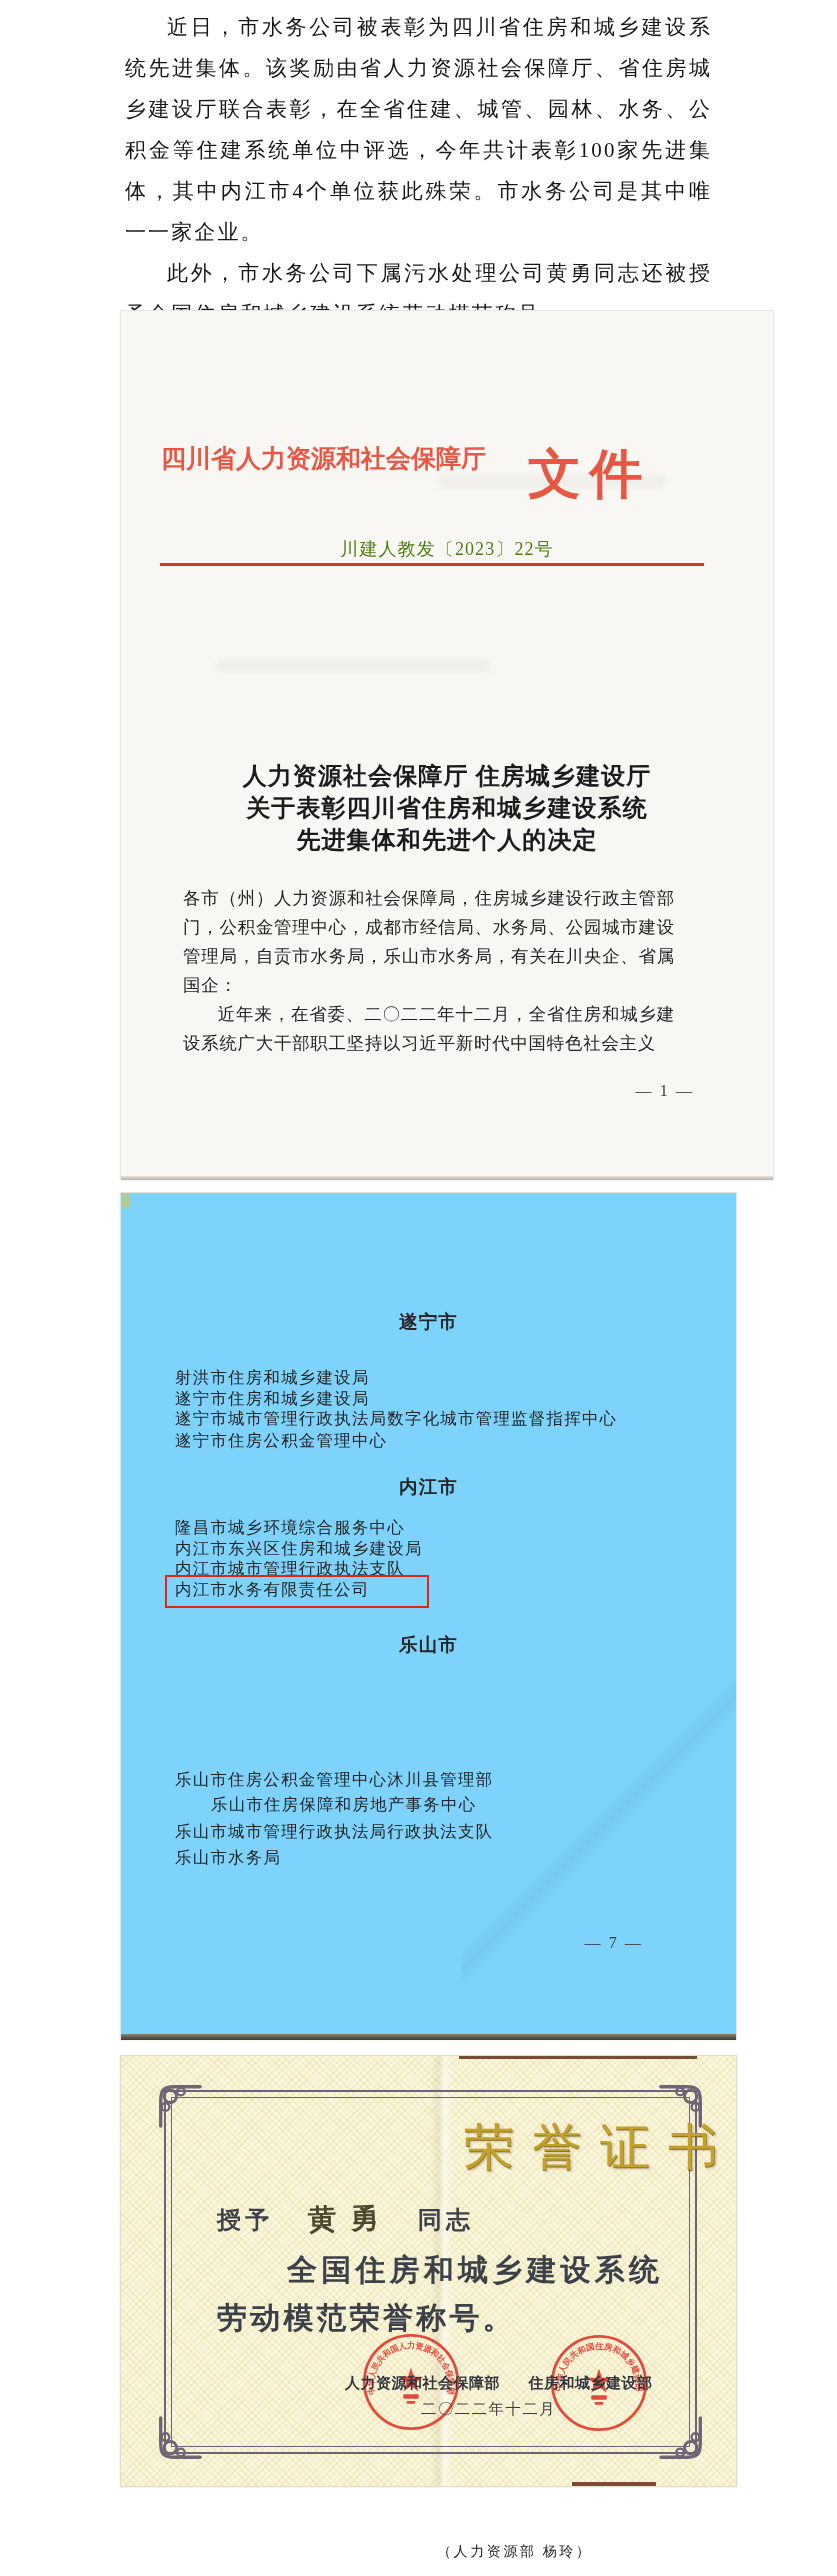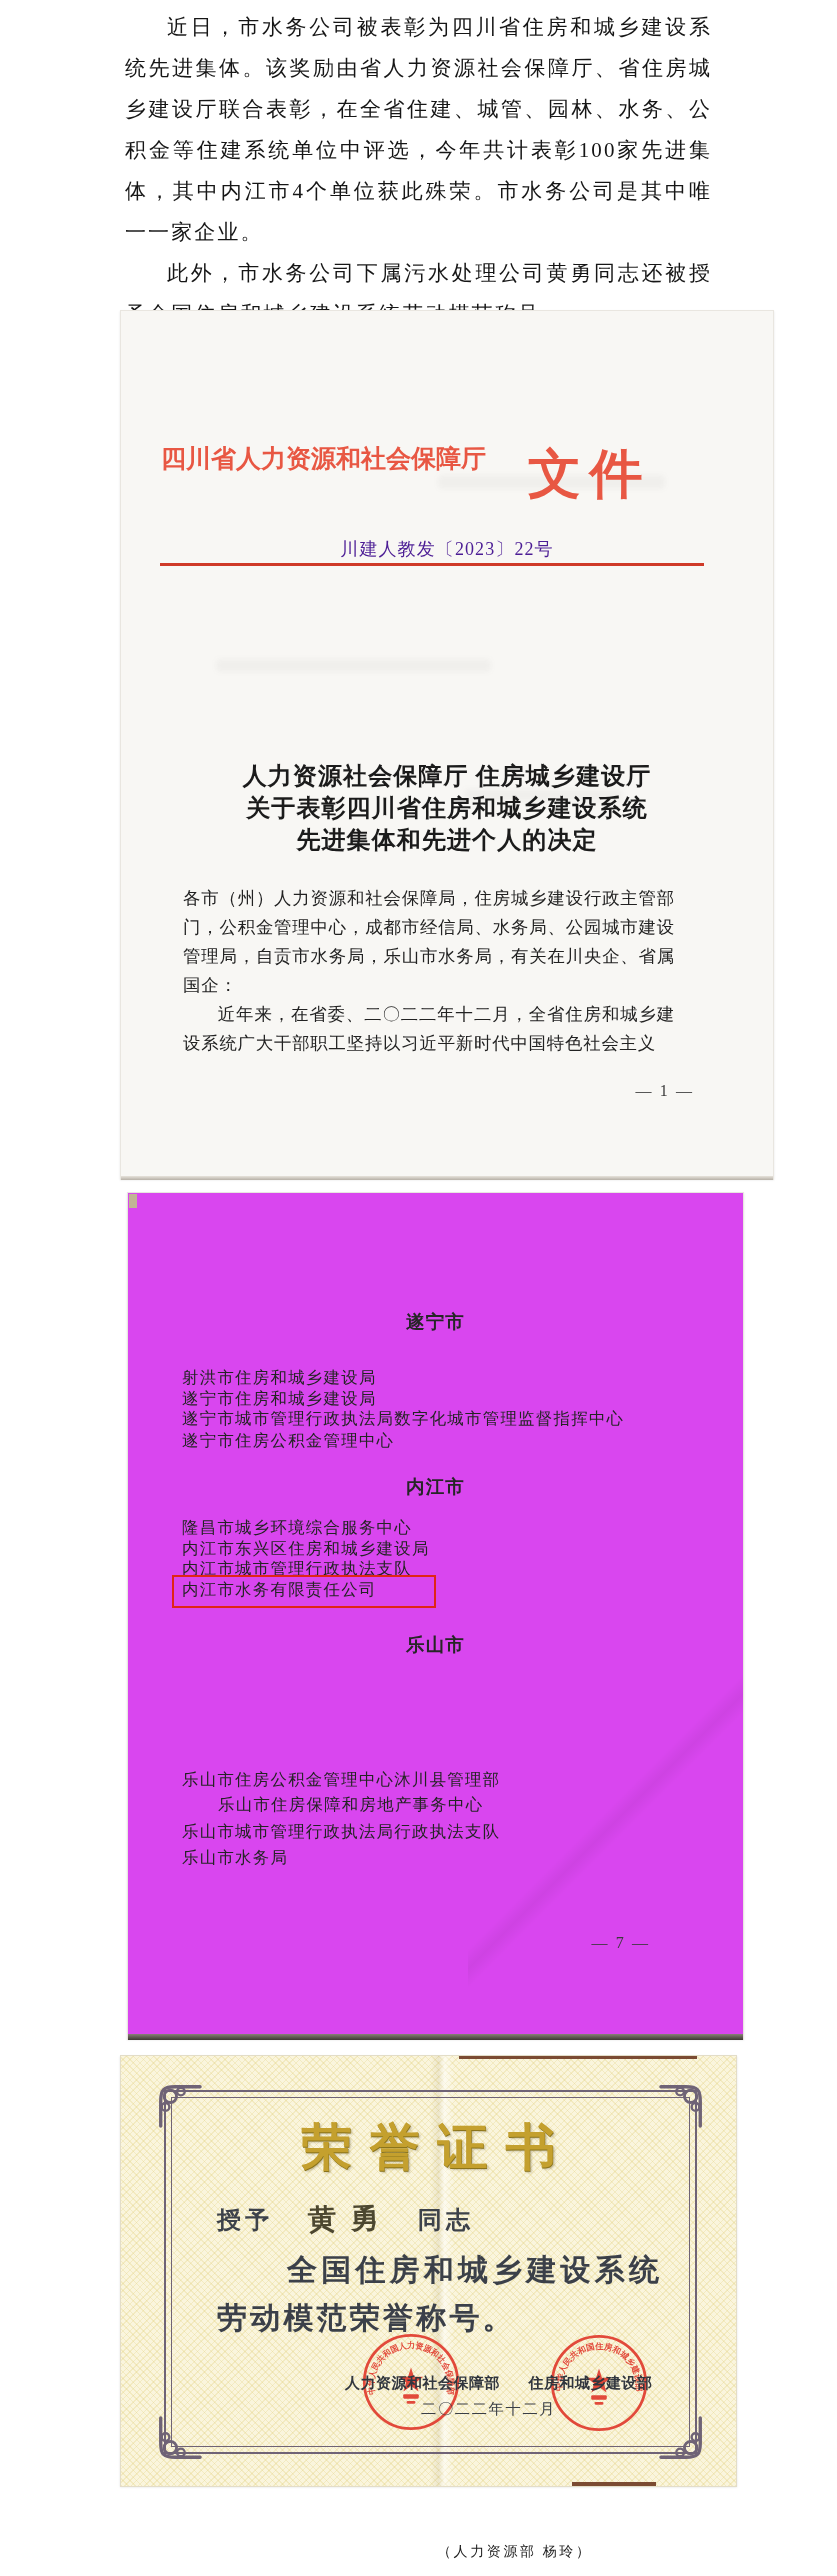--- a/index.html
+++ b/index.html
@@ -13,21 +13,21 @@
   .photo{position:absolute;background:#f8f7f4;border:0.5px solid #e9e6e0;box-shadow:0 0.5px 2.1px rgba(0,0,0,.10);}
   .photo .edge-bottom{position:absolute;left:0;right:0;bottom:-0.5px;height:3.7px;
            background:linear-gradient(#e7e3db,#b7b1a7);}
   .bleed{position:absolute;background:rgba(90,95,105,.05);filter:blur(2.6px);border-radius:4.2px;}
   
   .agency{position:absolute;left:40px;top:131px;width:341px;color:#e85743;font-weight:bold;
           font-size:25px;line-height:34px;white-space:nowrap;}
   .agency .l2{letter-spacing:4.8px;}
   .docword{position:absolute;left:407px;top:128px;font-size:53px;font-weight:bold;color:#e85743;
            letter-spacing:8.4px;white-space:nowrap;}
-  .docnum{position:absolute;left:0;right:0;top:226px;text-align:center;font-size:18px;color:#4c1d95;
+  .docnum{position:absolute;left:0;right:0;top:226px;text-align:center;font-size:18px;color:#4d7c0f;
           letter-spacing:1.1px;}
   .redline{position:absolute;left:39px;top:252px;width:544px;height:2.6px;background:#cf3a28;}
   .doc-title{position:absolute;left:0;right:0;top:449px;text-align:center;font-size:24px;font-weight:bold;
           color:#1b1b1b;line-height:32px;letter-spacing:1.1px;}
   .doc-body{position:absolute;left:62px;top:573px;width:492px;font-size:17.4px;line-height:29px;
           letter-spacing:0.8px;text-align:justify;color:#222;}
   .doc-body p{margin:0;}
   .doc-body p.ind{text-indent:2em;}
   .pagenum{position:absolute;font-size:16px;color:#3a3a3a;letter-spacing:2.1px;white-space:nowrap;}
   
@@ -49,21 +49,21 @@
         background:linear-gradient(to right,transparent,rgba(120,100,50,.10) 35%,rgba(255,255,255,.55) 60%,transparent);}
   .cert .strip-top{position:absolute;left:338px;top:0;width:238px;height:3.2px;background:#7b4b33;}
   .cert .strip-bottom{position:absolute;left:451px;bottom:0;width:84px;height:4.2px;background:#7b4b33;}
   .cert-frame{position:absolute;left:43px;top:34px;width:529px;height:360px;border:2.6px solid #6f6376;}
   .cert-frame .inner{position:absolute;left:5.3px;top:5.3px;right:5.3px;bottom:5.3px;border:1.1px solid #6f6376;}
   .orn{position:absolute;width:48px;height:48px;}
   .orn.tl{left:-11.6px;top:-11.6px;}
   .orn.tr{right:-11.6px;top:-11.6px;transform:scaleX(-1);}
   .orn.bl{left:-11.6px;bottom:-11.6px;transform:scaleY(-1);}
   .orn.br{right:-11.6px;bottom:-11.6px;transform:scale(-1,-1);}
-  .cert-title{position:absolute;left:0;right:0;top:58px;text-align:center;font-size:50px;font-weight:bold;
+  .cert-title{position:absolute;left:0;right:0;top:58px;text-align:right;font-size:50px;font-weight:normal;
         color:#c4a02e;letter-spacing:18px;text-indent:18px;
         text-shadow:0.5px 0.5px 0 #8a741c,2.1px 2.1px 2.1px rgba(60,45,0,.25);}
   .grant-line{position:absolute;left:96px;top:144px;width:422px;white-space:nowrap;color:#3d424a;}
   .grant-line .gw{font-size:24px;font-weight:600;letter-spacing:4.2px;}
   .grant-line .name{display:inline-block;font-size:28.5px;font-weight:bold;color:#4c4730;margin:0 25px 0 35px;
         letter-spacing:13.7px;transform:rotate(-2deg);}
   .cert-b1{position:absolute;left:166px;top:194px;font-size:30px;font-weight:600;color:#3b4049;
         letter-spacing:4.2px;white-space:nowrap;}
   .cert-b2{position:absolute;left:96px;top:242px;font-size:30px;font-weight:700;color:#3b4049;
         letter-spacing:3.2px;white-space:nowrap;}
@@ -108,21 +108,21 @@
 
     <div class="doc-body">
       <p>各市（州）人力资源和社会保障局，住房城乡建设行政主管部门，公积金管理中心，成都市经信局、水务局、公园城市建设管理局，自贡市水务局，乐山市水务局，有关在川央企、省属国企：</p>
       <p class="ind">近年来，在省委、二〇二二年十二月，全省住房和城乡建设系统广大干部职工坚持以习近平新时代中国特色社会主义</p>
     </div>
 
     <div class="pagenum" style="right:79px;top:771px;">— 1 —</div>
     <div class="edge-bottom"></div>
   </div>
 
-  <div class="photo" style="left:127px;top:1192px;width:615px;height:846px;background:#d946ef;">
+  <div class="photo" style="left:120px;top:1192px;width:615px;height:846px;background:#7dd3fc;">
     <div class="corner-slip"></div>
     <div class="crease"></div>
 
     <div class="p7-head" style="top:116px;">遂宁市</div>
     <div class="p7-item" style="top:174px;">射洪市住房和城乡建设局</div>
     <div class="p7-item" style="top:195px;">遂宁市住房和城乡建设局</div>
     <div class="p7-item" style="top:215px;">遂宁市城市管理行政执法局数字化城市管理监督指挥中心</div>
     <div class="p7-item" style="top:237px;">遂宁市住房公积金管理中心</div>
 
     <div class="p7-head" style="top:281px;">内江市</div>

